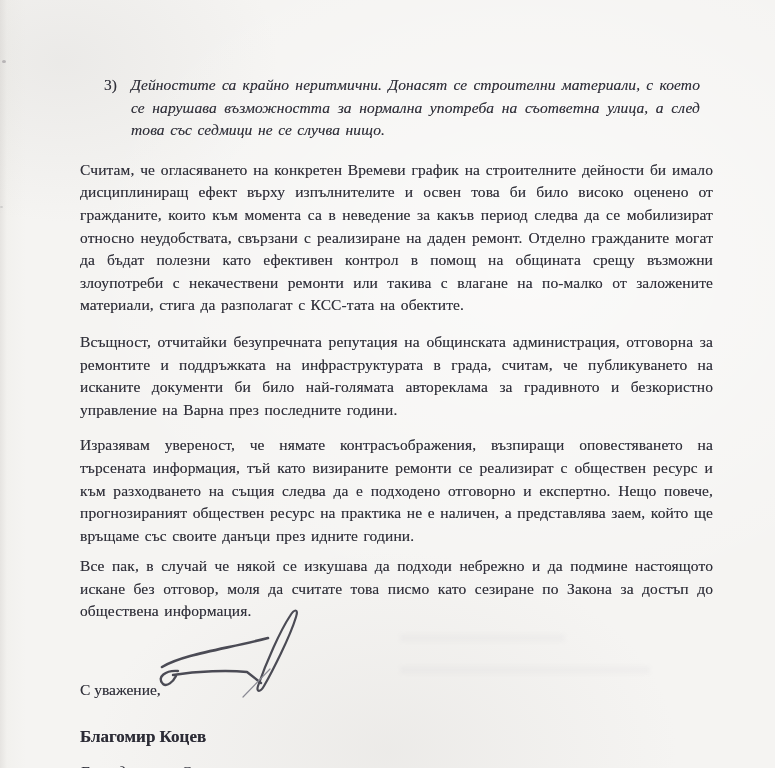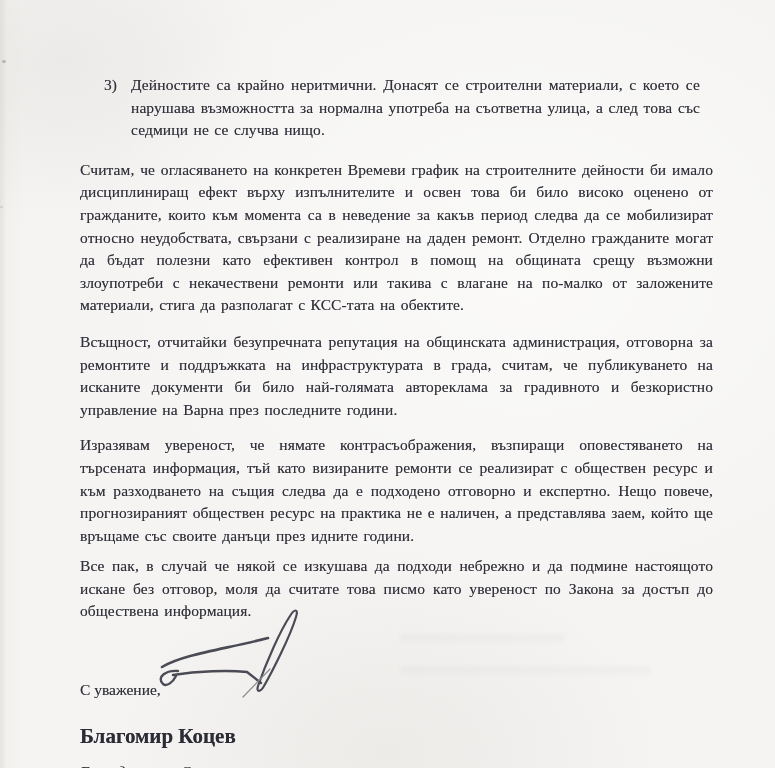--- a/index.html
+++ b/index.html
@@ -31,28 +31,28 @@
     display:flex;
     margin:0 13px 17px 24px;
   }
   .list-marker{
     flex:none;
     width:27px;
     font-size:15.5px;
     line-height:22.6px;
     text-shadow:0 0 0.5px rgba(49,49,59,0.55);
   }
-  .list-text{flex:1;}
+  .list-text{flex:1;font-style:italic;}
   .closing{margin-top:56px;}
   .salutation{
     font-size:15.5px;line-height:22px;margin:0;
     text-shadow:0 0 0.5px rgba(49,49,59,0.55);
   }
   .sig-name{
-    font-size:21px;line-height:21px;
+    font-size:17px;line-height:21px;
     font-weight:bold;
     margin:25px 0 14px 0;
     color:#2c2c36;
     text-shadow:0 0 0.5px rgba(44,44,54,0.6);
   }
   .sig-title{
     font-size:15.5px;line-height:21px;
     font-style:italic;
     margin:2px 0 0 0;
     text-shadow:0 0 0.5px rgba(49,49,59,0.5);
@@ -88,21 +88,21 @@
       <span class="list-marker">3)</span>
       <span class="list-text para" style="margin:0">Дейностите са крайно неритмични. Донасят се строителни материали, с което се нарушава възможността за нормална употреба на съответна улица, а след това със седмици не се случва нищо.</span>
     </div>
 
     <p class="para" style="margin-bottom:14px">Считам, че огласяването на конкретен Времеви график на строителните дейности би имало дисциплиниращ ефект върху изпълнителите и освен това би било високо оценено от гражданите, които към момента са в неведение за какъв период следва да се мобилизират относно неудобствата, свързани с реализиране на даден ремонт. Отделно гражданите могат да бъдат полезни като ефективен контрол в помощ на общината срещу възможни злоупотреби с некачествени ремонти или такива с влагане на по-малко от заложените материали, стига да разполагат с КСС-тата на обектите.</p>
 
     <p class="para" style="">Всъщност, отчитайки безупречната репутация на общинската администрация, отговорна за ремонтите и поддръжката на инфраструктурата в града, считам, че публикуването на исканите документи би било най-голямата автореклама за градивното и безкористно управление на Варна през последните години.</p>
 
     <p class="para" style="margin-bottom:8px">Изразявам увереност, че нямате контрасъображения, възпиращи оповестяването на търсената информация, тъй като визираните ремонти се реализират с обществен ресурс и към разходването на същия следва да е подходено отговорно и експертно. Нещо повече, прогнозираният обществен ресурс на практика не е наличен, а представлява заем, който ще връщаме със своите данъци през идните години.</p>
 
-    <p class="para" style="margin-bottom:0">Все пак, в случай че някой се изкушава да подходи небрежно и да подмине настоящото искане без отговор, моля да считате това писмо като увереност по Закона за достъп до обществена информация.</p>
+    <p class="para" style="margin-bottom:0">Все пак, в случай че някой се изкушава да подходи небрежно и да подмине настоящото искане без отговор, моля да считате това писмо като сезиране по Закона за достъп до обществена информация.</p>
 
     <div class="closing">
       <p class="salutation">С уважение,</p>
       <p class="sig-name">Благомир Коцев</p>
       <p class="sig-title">Гражданин на Считам</p>
     </div>
 
   </div>
 
   <svg class="signature" viewBox="0 0 170 105" xmlns="http://www.w3.org/2000/svg">

